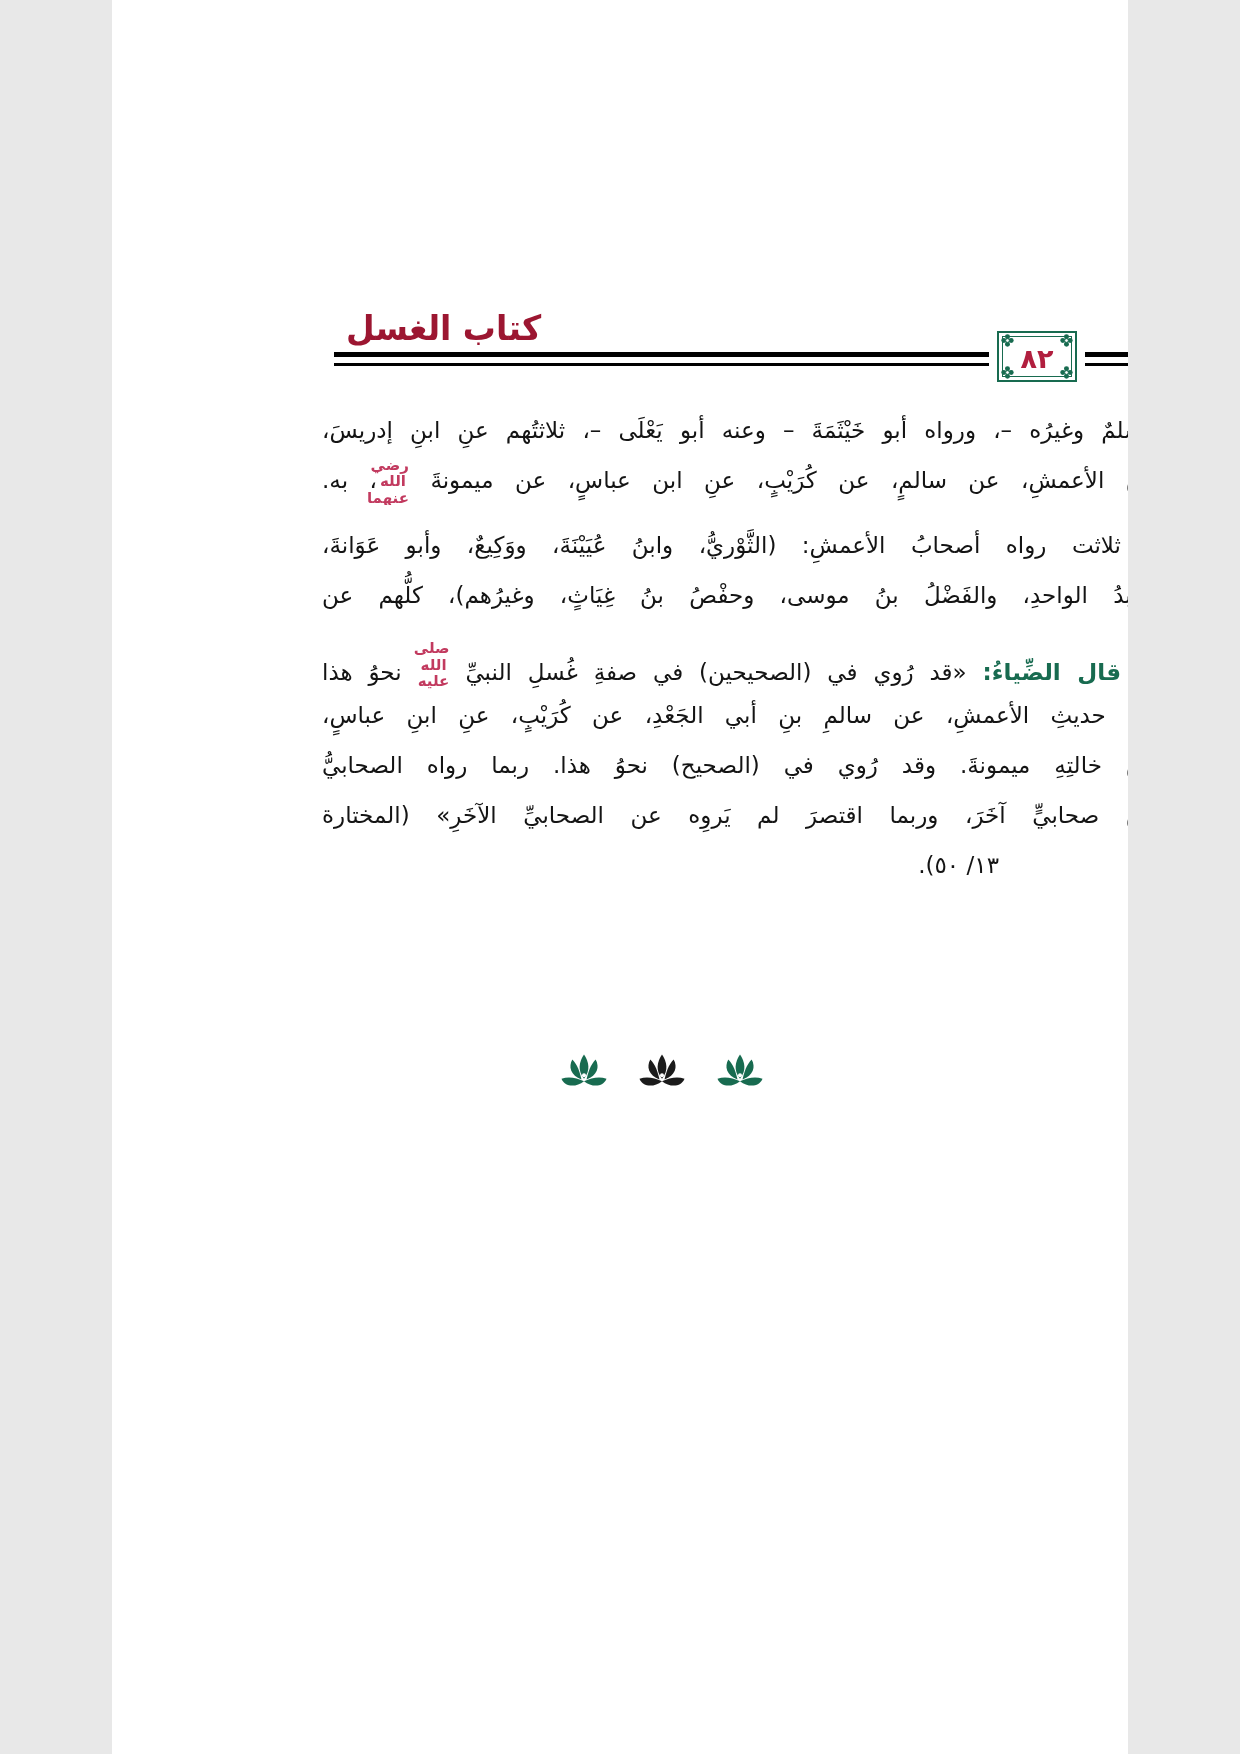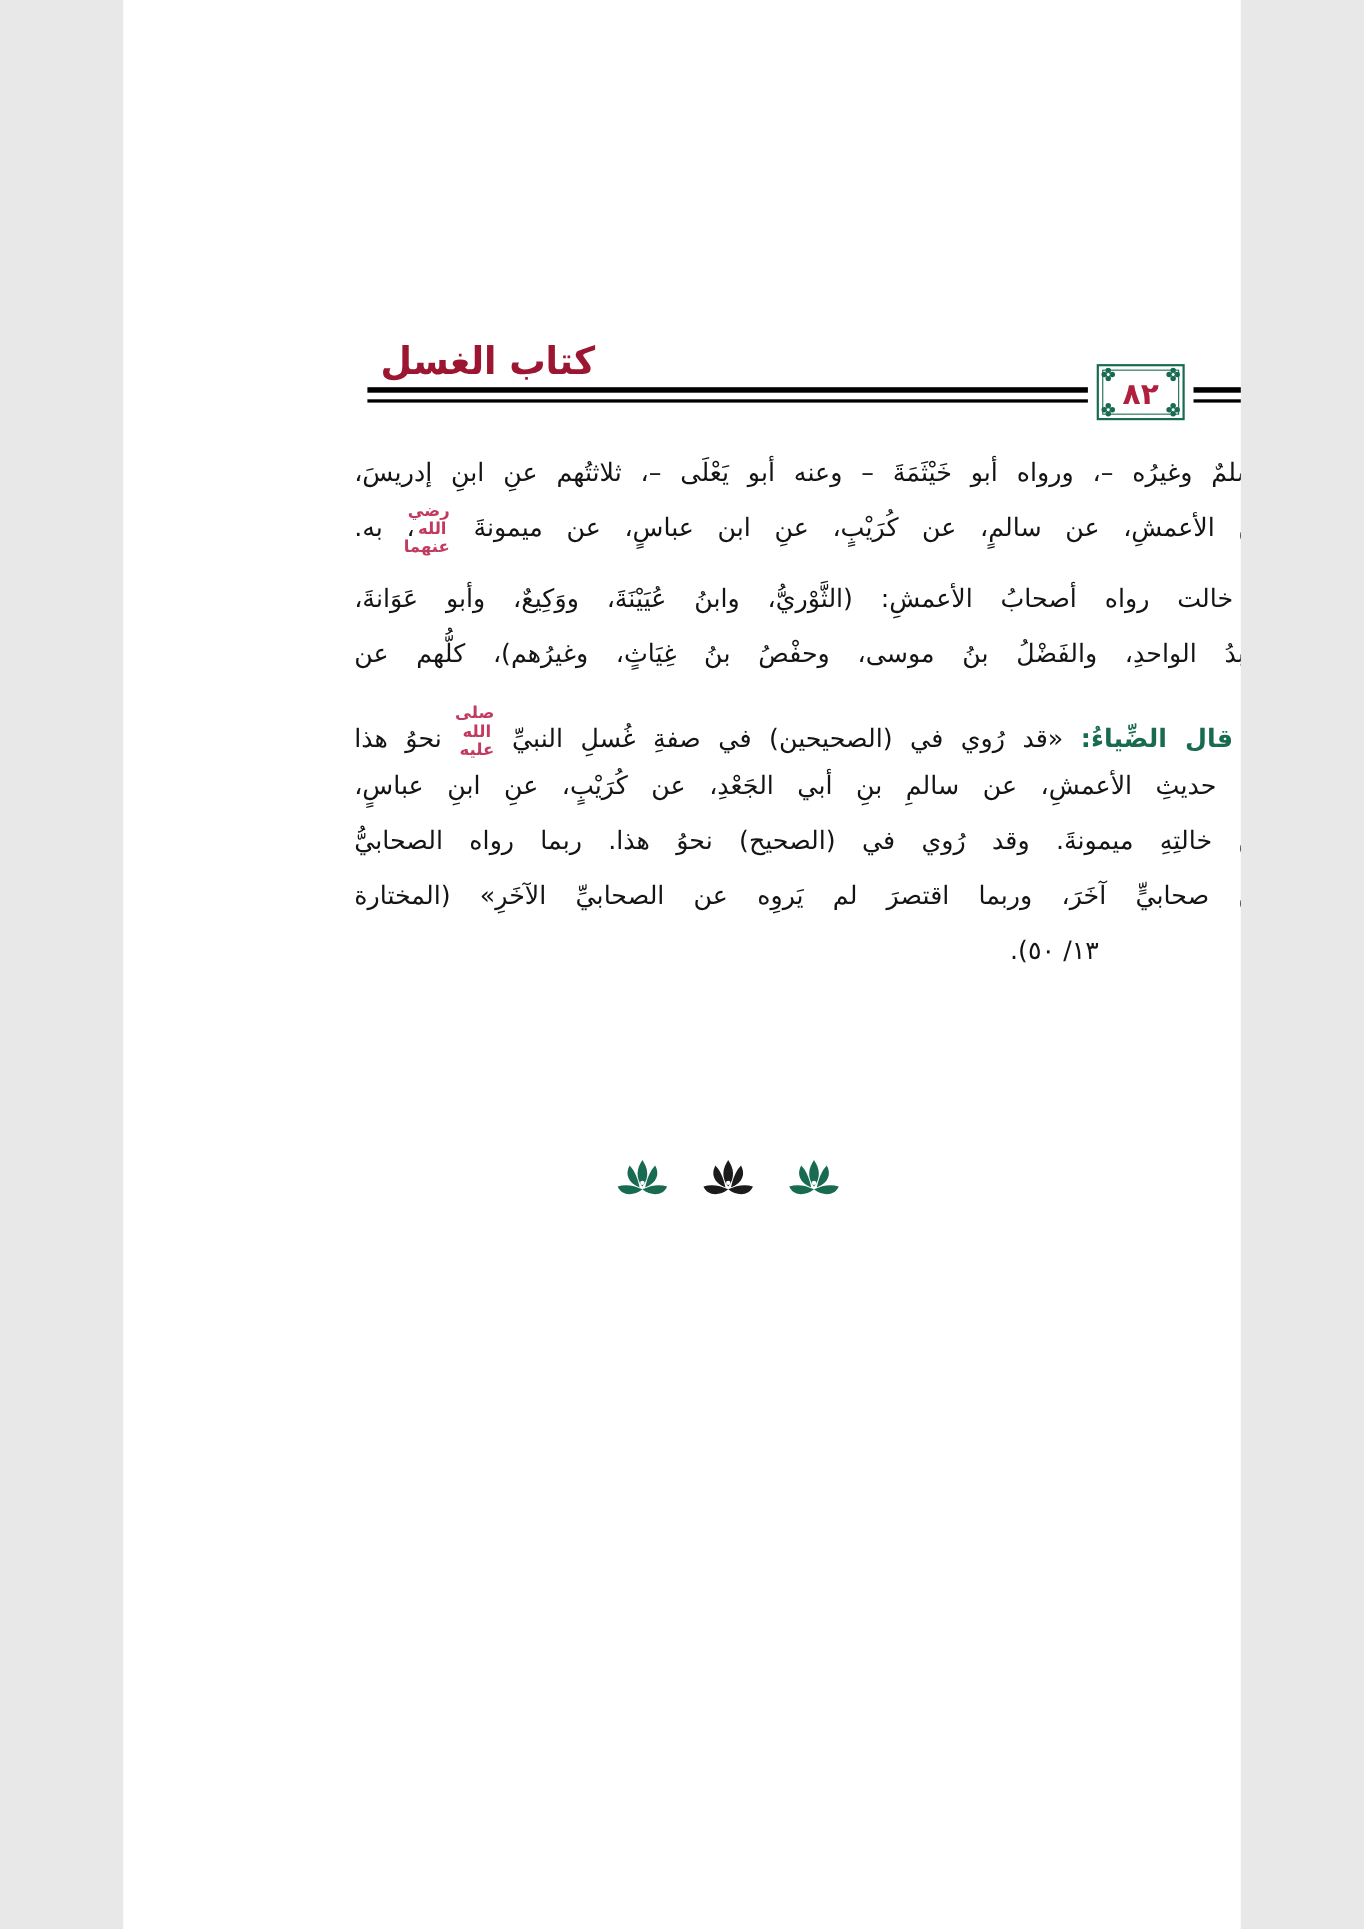--- a/index.html
+++ b/index.html
@@ -161,21 +161,21 @@
   </div>
 
   <div class="bodytext">
 
     <div class="para gap1">
       <div class="tline"><span>مسلمٌ وغيرُه –، ورواه أبو خَيْثَمَةَ – وعنه أبو يَعْلَى –، ثلاثتُهم عنِ ابنِ إدريسَ،</span></div>
       <div class="tline"><span>عن الأعمشِ، عن سالمٍ، عن كُرَيْبٍ، عنِ ابن عباسٍ، عن ميمونةَ</span> <span class="seal">رضي الله عنهما</span><span>، به.</span></div>
     </div>
 
     <div class="para gap2">
-      <div class="tline indent"><span>خالت رواه أصحابُ الأعمشِ: (الثَّوْريُّ، وابنُ عُيَيْنَةَ، ووَكِيعٌ، وأبو عَوَانةَ،</span></div>
+      <div class="tline indent"><span>ثلاثت رواه أصحابُ الأعمشِ: (الثَّوْريُّ، وابنُ عُيَيْنَةَ، ووَكِيعٌ، وأبو عَوَانةَ،</span></div>
       <div class="tline"><span>وعبدُ الواحدِ، والفَضْلُ بنُ موسى، وحفْصُ بنُ غِيَاثٍ، وغيرُهم)، كلُّهم عن</span></div>
     </div>
 
     <div class="para">
       <div class="tline indent"><span class="speaker">قال الضِّياءُ:</span> <span>«قد رُوي في (الصحيحين) في صفةِ غُسلِ النبيِّ</span> <span class="seal">صلى الله عليه وسلم</span> <span>نحوُ هذا</span></div>
       <div class="tline"><span>مِن حديثِ الأعمشِ، عن سالمِ بنِ أبي الجَعْدِ، عن كُرَيْبٍ، عنِ ابنِ عباسٍ،</span></div>
       <div class="tline"><span>عن خالتِهِ ميمونةَ. وقد رُوي في (الصحيح) نحوُ هذا. ربما رواه الصحابيُّ</span></div>
       <div class="tline"><span>عن صحابيٍّ آخَرَ، وربما اقتصرَ لم يَروِه عن الصحابيِّ الآخَرِ» (المختارة</span></div>
       <div class="tline ref"><span>١٣/ ٥٠).</span></div>
     </div>

